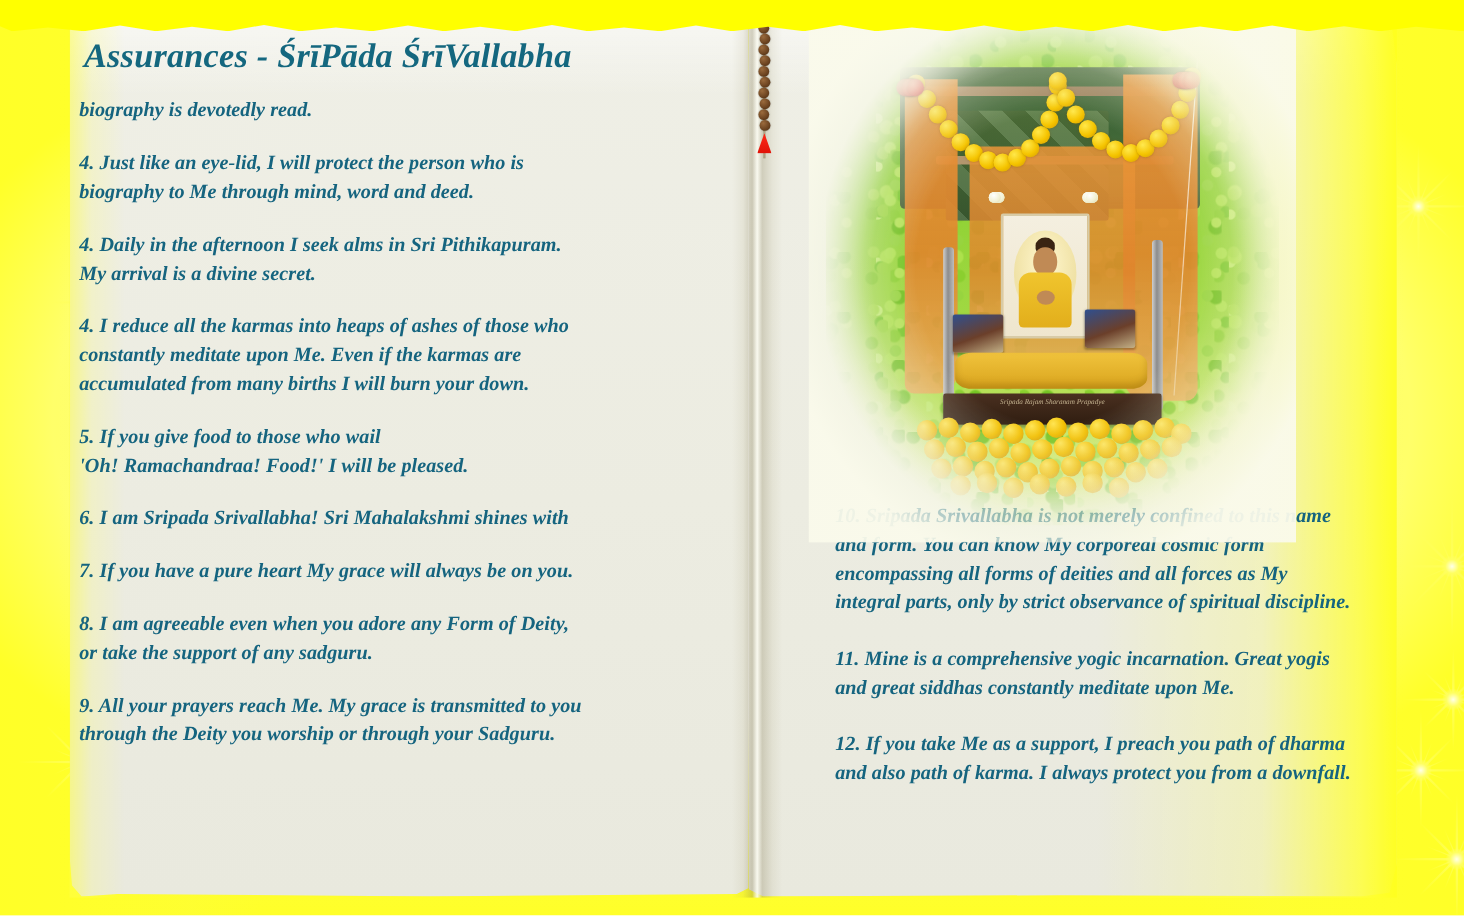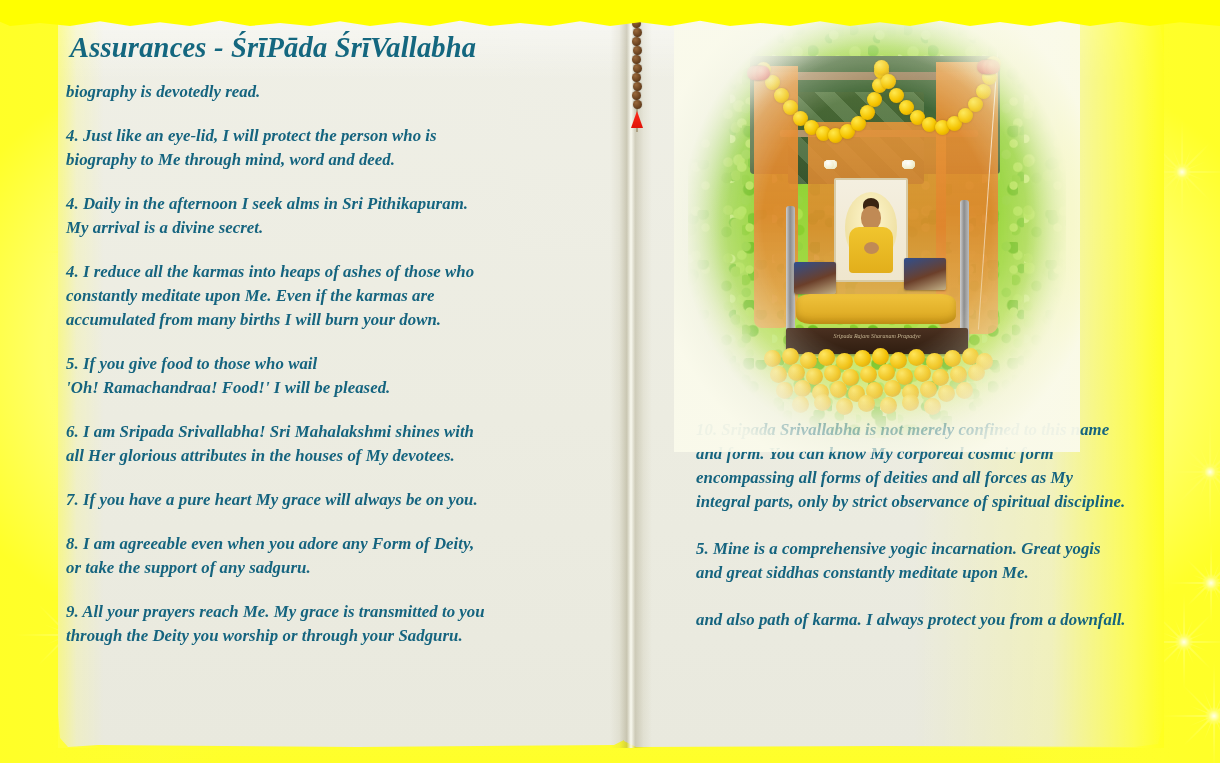--- a/index.html
+++ b/index.html
@@ -583,21 +583,20 @@
         <span class="ln">4. I reduce all the karmas into heaps of ashes of those who</span>
         <span class="ln">constantly meditate upon Me. Even if the karmas are</span>
         <span class="ln">accumulated from many births I will burn your down.</span>
       </div>
       <div class="assurance">
         <span class="ln">5. If you give food to those who wail</span>
         <span class="ln">'Oh! Ramachandraa! Food!' I will be pleased.</span>
       </div>
       <div class="assurance">
         <span class="ln">6. I am Sripada Srivallabha! Sri Mahalakshmi shines with</span>
-        <span class="ln">all Her glorious attributes in the houses of My devotees.</span>
       </div>
       <div class="assurance">
         <span class="ln">7. If you have a pure heart My grace will always be on you.</span>
       </div>
       <div class="assurance">
         <span class="ln">8. I am agreeable even when you adore any Form of Deity,</span>
         <span class="ln">or take the support of any sadguru.</span>
       </div>
       <div class="assurance">
         <span class="ln">9. All your prayers reach Me. My grace is transmitted to you</span>
@@ -606,22 +605,23 @@
     </div>
 
     <div class="col right">
       <div class="assurance">
         <span class="ln">10. Sripada Srivallabha is not merely confined to this name</span>
         <span class="ln">and form. You can know My corporeal cosmic form</span>
         <span class="ln">encompassing all forms of deities and all forces as My</span>
         <span class="ln">integral parts, only by strict observance of spiritual discipline.</span>
       </div>
       <div class="assurance">
-        <span class="ln">5. Mine is a comprehensive yogic incarnation. Great yogis</span>
+        <span class="ln">11. Mine is a comprehensive yogic incarnation. Great yogis</span>
         <span class="ln"> and great siddhas constantly meditate upon Me.</span>
       </div>
       <div class="assurance">
+        <span class="ln">12. If you take Me as a support, I preach you path of dharma</span>
         <span class="ln">and also path of karma. I always protect you from a downfall.</span>
       </div>
     </div>
 
   </div>
 </div>
 
 </body></html>

